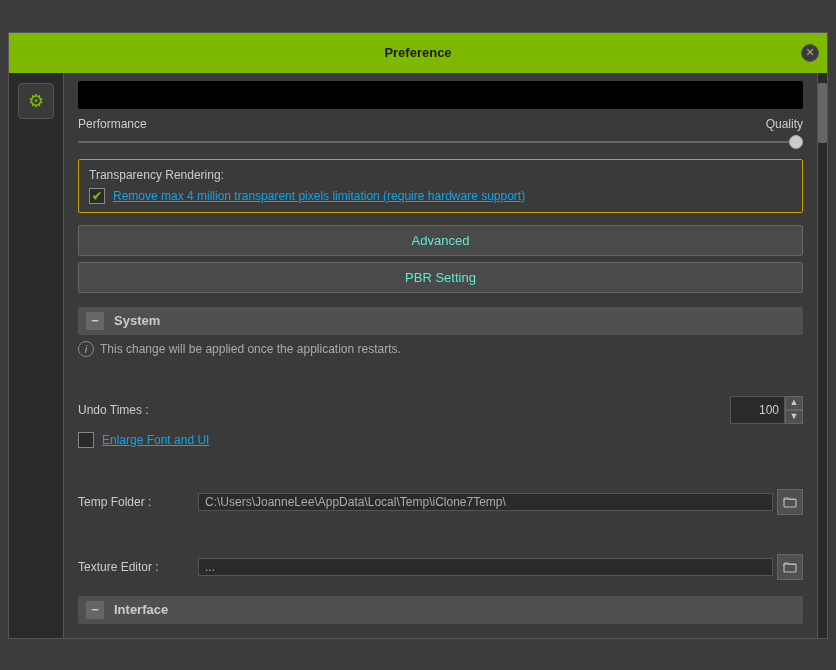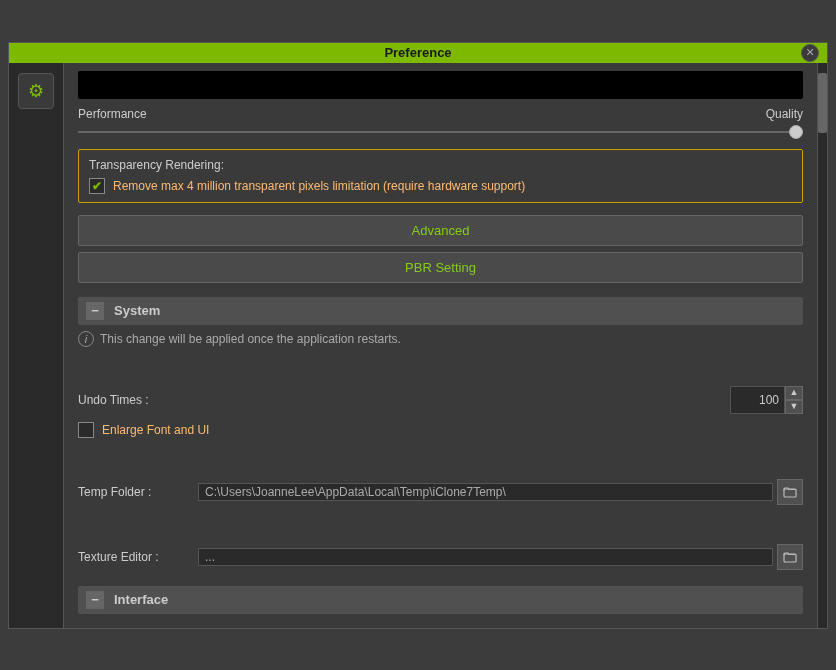--- a/index.html
+++ b/index.html
@@ -22,21 +22,21 @@
       border: 1px solid #555;
       display: flex;
       flex-direction: column;
     }
 
     .title-bar {
       background: #7cb900;
       display: flex;
       align-items: center;
       justify-content: center;
-      height: 20px;
+      height: 40px;
       position: relative;
     }
 
     .title-bar-text {
       color: #1a1a1a;
       font-weight: bold;
       font-size: 13px;
     }
 
     .close-btn {
@@ -167,33 +167,34 @@
       align-items: center;
       justify-content: center;
       flex-shrink: 0;
       cursor: pointer;
       color: #7cb900;
       font-size: 12px;
       font-weight: bold;
     }
 
     .checkbox-label {
-      color: #fdba74;
-      font-size: 12px;
+      color: #0ea5e9;
+      font-size: 12px;
+      text-decoration: underline;
     }
 
     .button-row {
       margin-bottom: 6px;
     }
 
     .section-btn {
       width: 100%;
       background: #4a4a4a;
       border: 1px solid #666;
-      color: #84cc16;
+      color: #5eead4;
       padding: 7px 10px;
       font-size: 13px;
       cursor: pointer;
       text-align: center;
       border-radius: 2px;
     }
 
     .section-header {
       display: flex;
       align-items: center;

